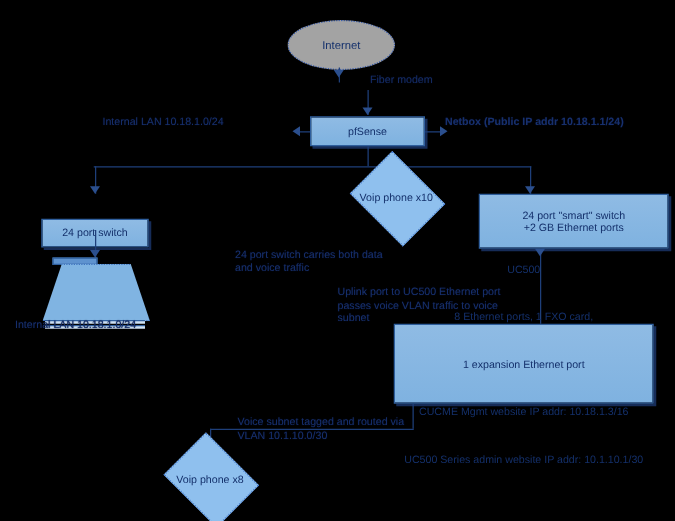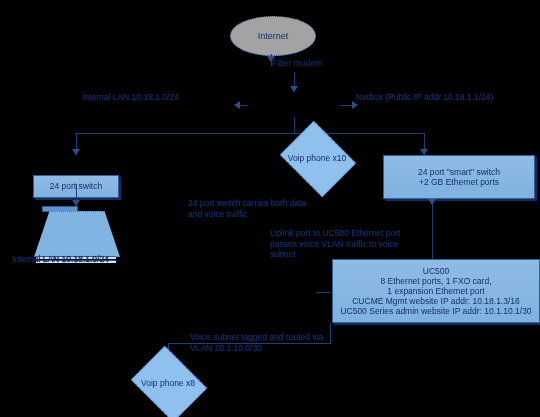--- a/index.html
+++ b/index.html
@@ -85,47 +85,50 @@
   }
 
   
   .anno{
     position:absolute;
     font-size:8.5px;line-height:1.25;
     color:#17306e;
     white-space:pre-line;
     text-shadow:0 0 1px #0a1536;
   }
-  .anno.dim{color:#152c66;}
+  .anno.dim{color:#152c66;margin-left:24px;}
 </style>
 </head>
 <body>
 
 <div class="canvas">
 
   <div class="cloud" style="left:230px;top:16px;width:84px;height:38px;">
     <span>Internet</span>
   </div>
 
   <div class="line vline" style="left:271px;top:54px;height:12px;"></div>
   <div class="arrow down" style="left:267px;top:56px;"></div>
 
   <div class="anno dim" style="left:272px;top:58px;width:120px;">Fiber modem</div>
 
   <div class="line vline" style="left:294px;top:72px;height:20px;"></div>
   <div class="arrow down" style="left:290px;top:86px;"></div>
 
+  <div class="node shadow" style="left:248px;top:93px;width:92px;height:24px;">
+    <span>pfSense</span>
+  </div>
 
   <div class="line hline" style="left:236px;top:105px;width:12px;"></div>
   <div class="arrow left" style="left:234px;top:101px;"></div>
 
   <div class="line hline" style="left:340px;top:105px;width:14px;"></div>
   <div class="arrow right" style="left:352px;top:101px;"></div>
 
-  <div class="anno" style="left:356px;top:92px;width:184px;">Netbox (Public IP addr 10.18.1.1/24)</div>
+  <div class="anno" style="left:356px;top:92px;width:184px;font-weight:bold;">Netbox (Public IP addr 10.18.1.1/24)</div>
 
   <div class="anno" style="left:82px;top:92px;width:200px;">Internal LAN 10.18.1.0/24</div>
 
   <div class="line vline" style="left:294px;top:117px;height:16px;"></div>
 
   <div class="line hline" style="left:75px;top:133px;width:350px;"></div>
 
   <div class="line vline" style="left:76px;top:133px;height:22px;"></div>
   <div class="arrow down" style="left:72px;top:149px;"></div>
 
@@ -166,21 +169,21 @@
   <div class="node shadow" style="left:383px;top:155px;width:152px;height:44px;flex-direction:column;">
     <span>24 port "smart" switch</span>
     <span>+2 GB Ethernet ports</span>
   </div>
 
   <div class="line vline" style="left:432px;top:199px;height:60px;"></div>
   <div class="arrow down" style="left:428px;top:199px;"></div>
 
   <div class="line hline" style="left:316px;top:292px;width:14px;"></div>
 
-  <div class="node shadow" style="left:332px;top:259px;width:208px;height:64px;flex-direction:column;">
+  <div class="node shadow" style="left:315px;top:259px;width:208px;height:64px;flex-direction:column;gap:28px;">
     <span>UC500</span>
     <span>8 Ethernet ports, 1 FXO card,</span>
     <span>1 expansion Ethernet port</span>
     <span>CUCME Mgmt website IP addr: 10.18.1.3/16</span>
     <span>UC500 Series admin website IP addr: 10.1.10.1/30</span>
   </div>
 
   <div class="line vline" style="left:330px;top:323px;height:20px;"></div>
   <div class="line hline" style="left:168px;top:343px;width:163px;"></div>
   <div class="line vline" style="left:168px;top:343px;height:18px;"></div>

